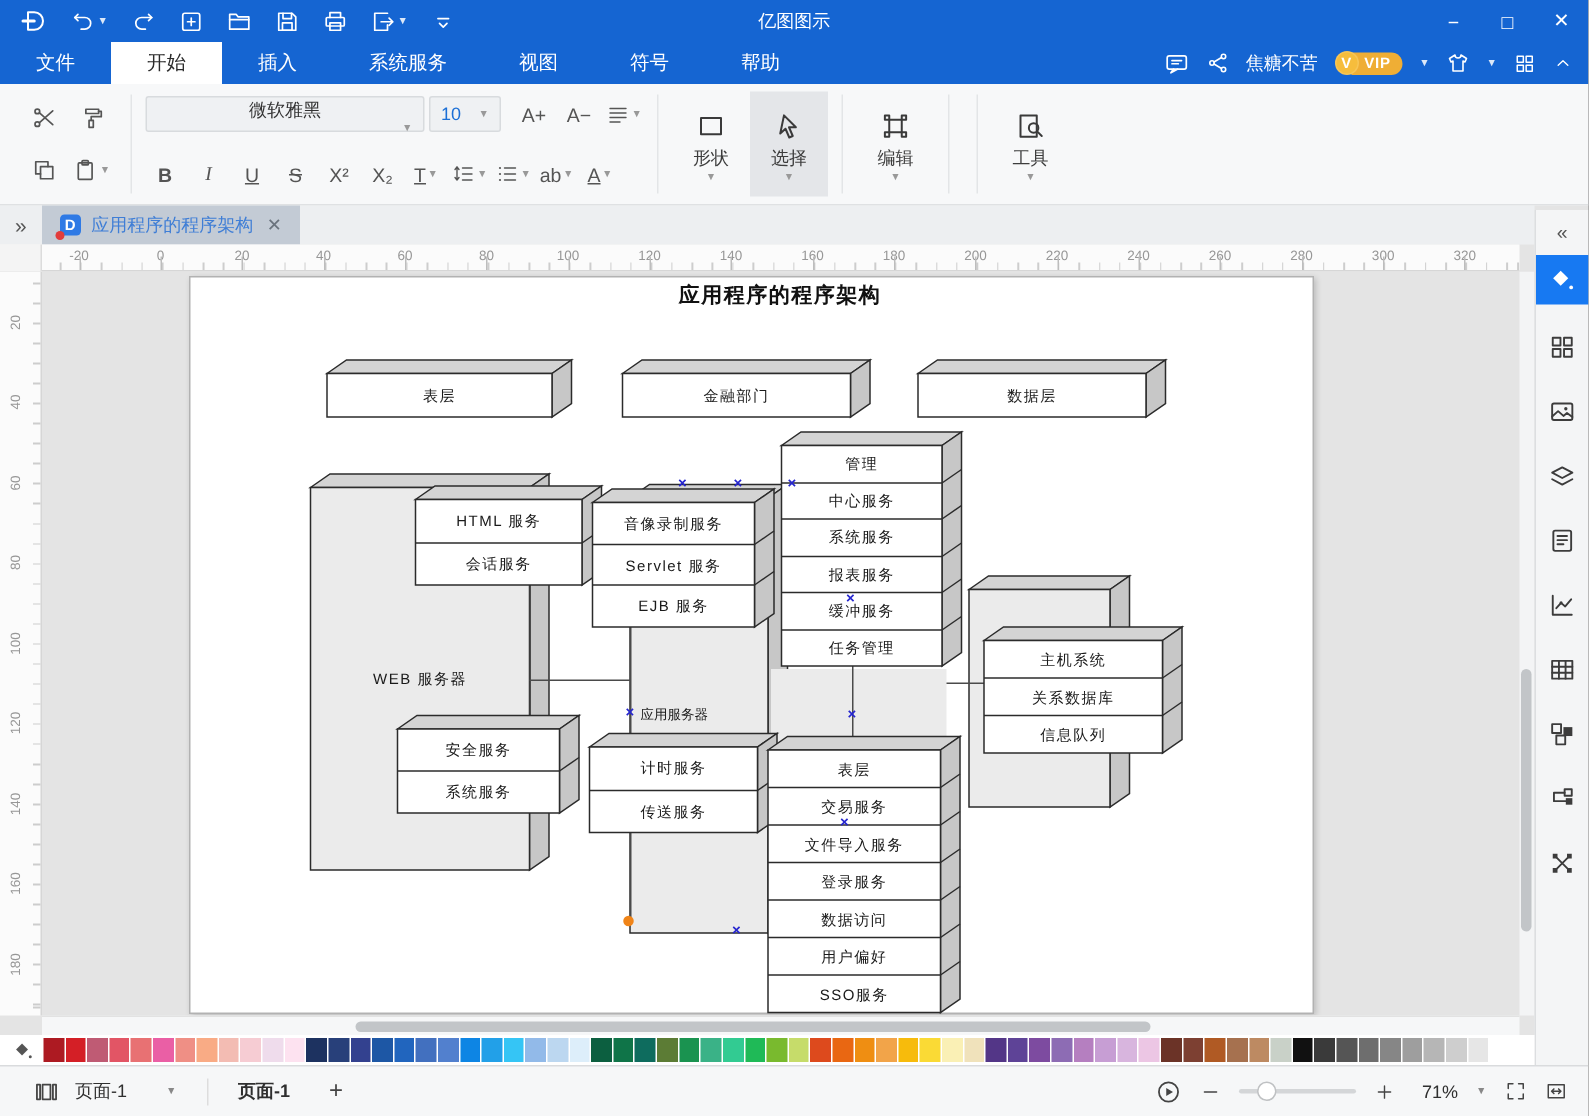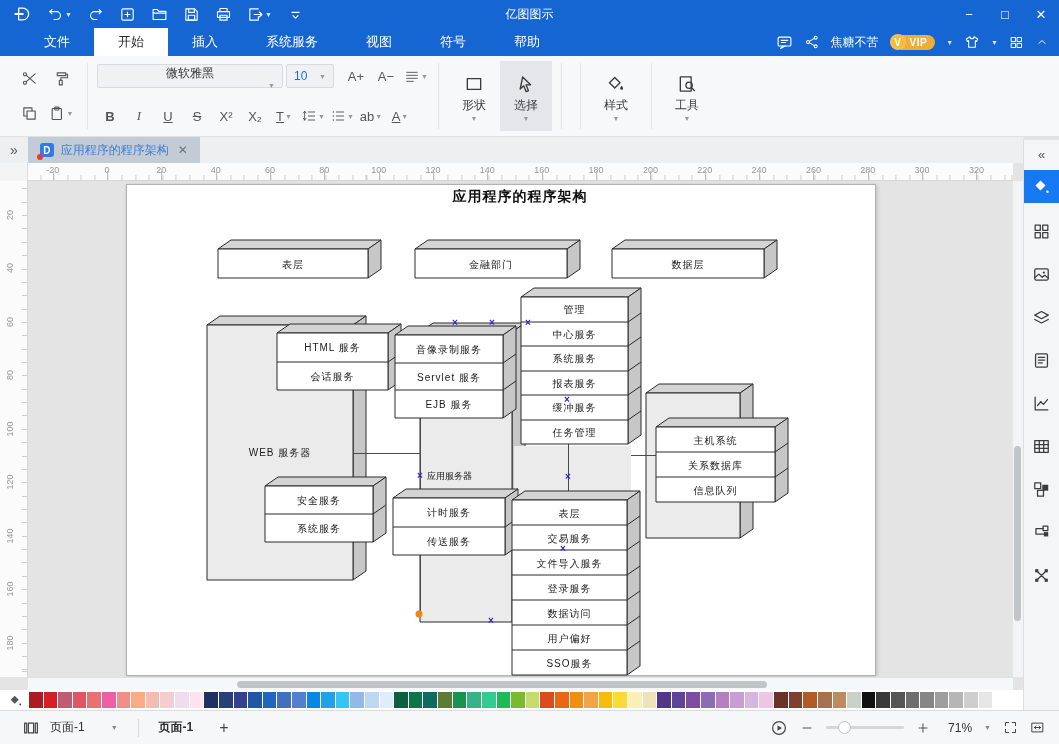--- a/index.html
+++ b/index.html
@@ -14,21 +14,21 @@
   .qat{display:flex;align-items:center;gap:15px;padding-left:12px;}
   .qat .ic{color:#fff;}
   .qat-item{display:flex;align-items:center;gap:1px;}
   .qcaret{font-size:7px;color:rgba(255,255,255,.85);}
   .win-title{position:absolute;left:50%;transform:translateX(-50%);font-size:12px;}
   .win-controls{margin-left:auto;display:flex;height:28px;}
   .wc{width:36px;display:flex;align-items:center;justify-content:center;font-size:13px;color:#fff;}
 
   
   .menubar{position:absolute;top:28px;left:0;right:0;height:28px;background:#1565d2;display:flex;align-items:stretch;color:#fff;font-size:13px;}
-  .mtabs{display:flex;padding-left:20px;}
+  .mtabs{display:flex;}
   .mtab{padding:0 24px;display:flex;align-items:center;}
   .mtab.active{background:#fff;color:#2b2b2b;}
   .menu-right{margin-left:auto;display:flex;align-items:center;gap:11px;padding-right:10px;}
   .menu-right .ic{color:#fff;}
   .mcaret{font-size:7px;color:rgba(255,255,255,.85);}
   .username{font-size:12px;}
   .vip-wrap{display:flex;align-items:center;}
   .v-badge{width:16px;height:16px;border-radius:50%;background:#f6bd3c;color:#fff;font-size:10px;font-weight:bold;
            display:flex;align-items:center;justify-content:center;z-index:1;border:1px solid #fff2;}
   .vip-pill{height:15px;margin-left:-5px;background:#efae35;border-radius:0 8px 8px 0;color:#fff;font-size:10px;
@@ -415,31 +415,34 @@
         <div class="bigbtn active">
           <span class="ic">
             <svg viewBox="0 0 24 24" width="20" height="20" fill="none" stroke="currentColor" stroke-width="1.6" stroke-linecap="round" stroke-linejoin="round">
               <path d="M8 3.5l9.5 9.5h-5.5l3 7-2.8 1.2-3-7L5 18z"></path>
             </svg>
           </span>
           <span>选择</span>
           <span class="rcaret">▼</span>
         </div>
         <div class="vdiv"></div>
-        <div class="vdiv"></div>
         <div class="bigbtn">
           <span class="ic">
             <svg viewBox="0 0 24 24" width="20" height="20" fill="none" stroke="currentColor" stroke-width="1.6" stroke-linecap="round" stroke-linejoin="round">
-              <rect x="6" y="6" width="9" height="9" transform="rotate(45 10.5 10.5)"></rect>
-              <path d="M19 14c1 1.4 1.6 2.4 1.6 3.2a1.8 1.8 0 0 1-3.6 0c0-.8.6-1.8 2-3.2z" fill="currentColor" stroke="none"></path>
-            </svg>
-          </span>
-          <span>样式</span>
+              <rect x="7" y="7" width="10" height="10"></rect>
+              <rect x="3.5" y="3.5" width="3.5" height="3.5"></rect>
+              <rect x="17" y="3.5" width="3.5" height="3.5"></rect>
+              <rect x="3.5" y="17" width="3.5" height="3.5"></rect>
+              <rect x="17" y="17" width="3.5" height="3.5"></rect>
+            </svg>
+          </span>
+          <span>编辑</span>
           <span class="rcaret">▼</span>
         </div>
+        <div class="vdiv"></div>
         <div class="vdiv"></div>
         <div class="bigbtn">
           <span class="ic">
             <svg viewBox="0 0 24 24" width="20" height="20" fill="none" stroke="currentColor" stroke-width="1.6" stroke-linecap="round" stroke-linejoin="round">
               <rect x="4" y="3.5" width="13" height="17"></rect>
               <circle cx="14.5" cy="13.5" r="3.8"></circle>
               <path d="M17.3 16.3 21 20"></path>
             </svg>
           </span>
           <span>工具</span>

